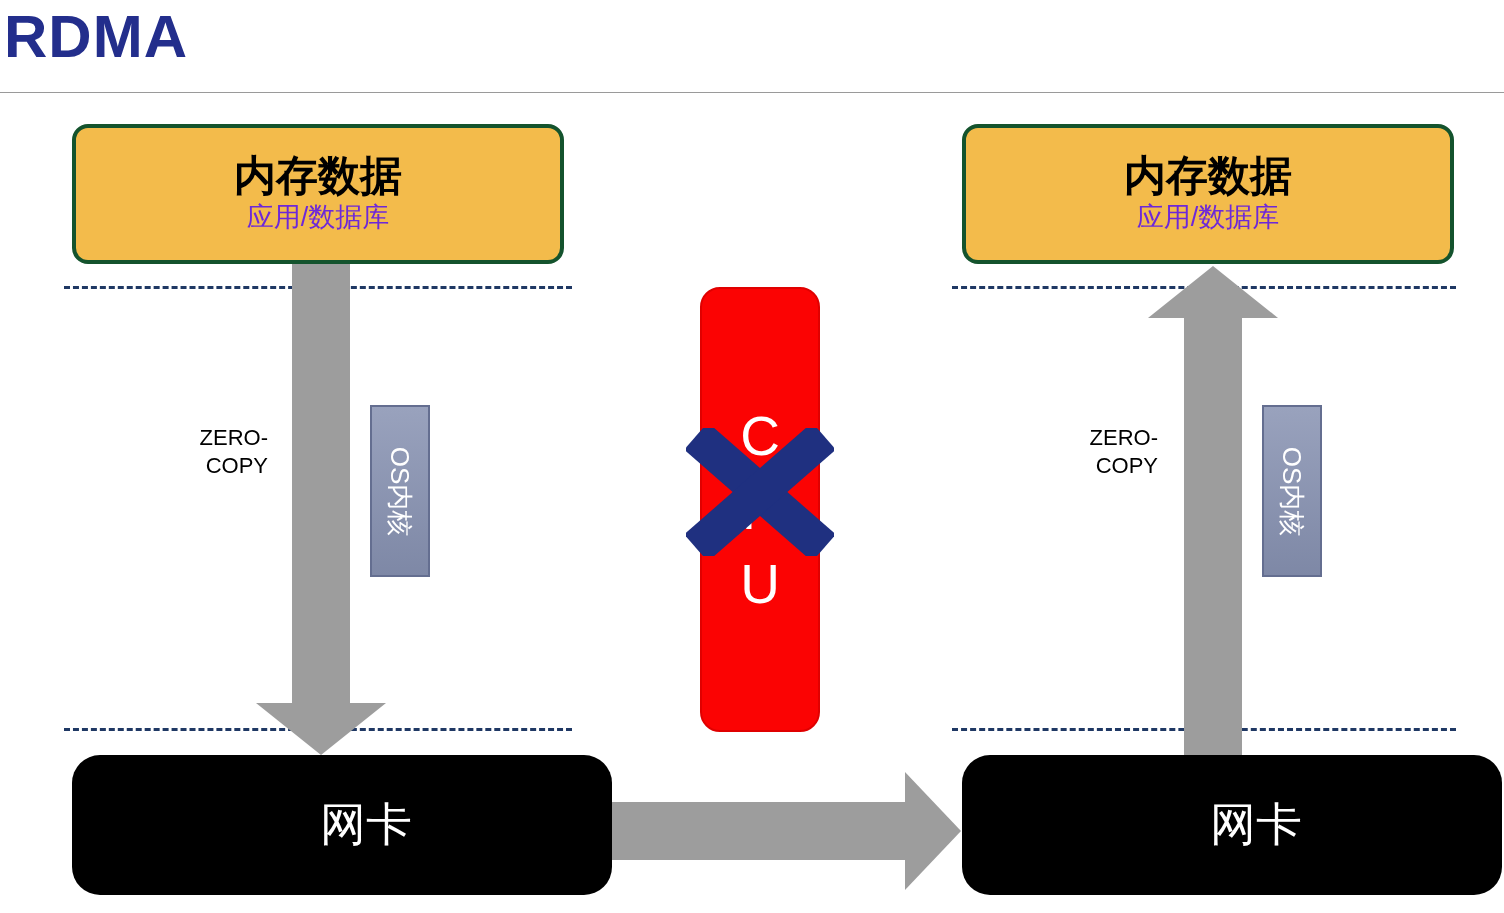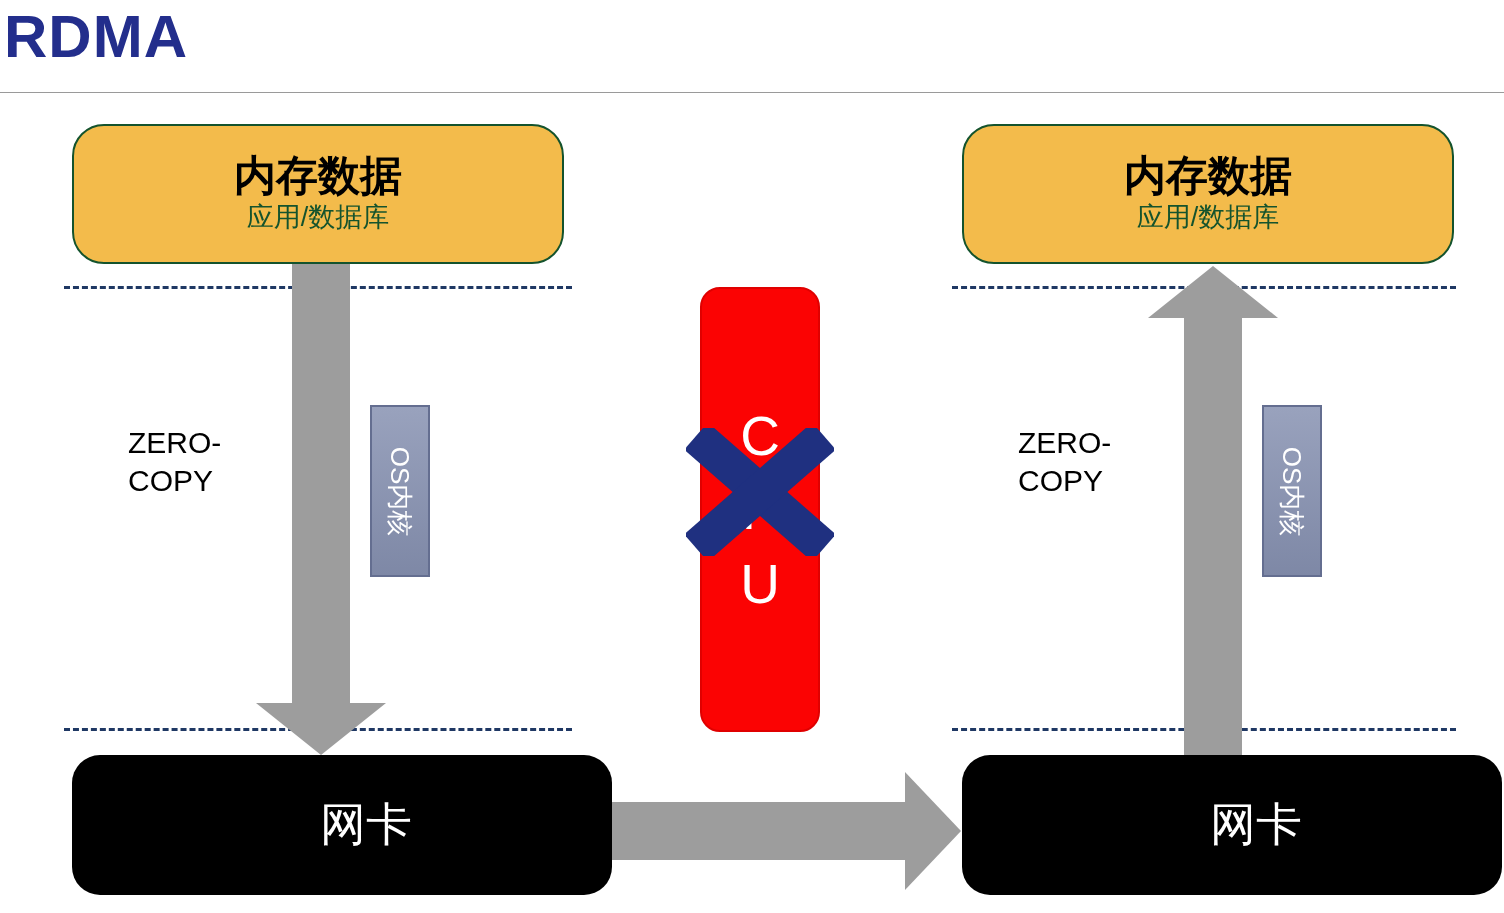--- a/index.html
+++ b/index.html
@@ -28,39 +28,39 @@
   .title-underline {
     left: 0; top: 92px;
     width: 1504px; height: 0;
     border-top: 1px solid #9a9a9a;
   }
 
   
   .memory-box {
     width: 492px; height: 140px;
     background: #F3BB4B;
-    border: 2px solid #14532d;
-    border-radius: 32px;
+    border: 4px solid #14532d;
+    border-radius: 16px;
     display: flex;
     flex-direction: column;
     align-items: center;
     justify-content: center;
     box-sizing: border-box;
   }
   .memory-box.left  { left: 72px;  top: 124px; }
   .memory-box.right { left: 962px; top: 124px; }
   .memory-title {
     font-size: 42px;
     font-weight: 700;
     color: #000000;
     line-height: 1.1;
   }
   .memory-subtitle {
     font-size: 27px;
-    color: #14532d;
+    color: #6d28d9;
     margin-top: 0;
   }
 
   
   .dashed {
     height: 0;
     border-top: 3px dashed #1F3864;
   }
   .dash-tl { left: 64px;  top: 286px; width: 508px; }
   .dash-tr { left: 952px; top: 286px; width: 504px; }
@@ -92,23 +92,23 @@
     left: 905px; top: 772px;
     width: 0; height: 0;
     border-top: 59px solid transparent;
     border-bottom: 59px solid transparent;
     border-left: 56px solid #9D9D9D;
   }
 
   
   .zero-copy {
     width: 140px;
-    font-size: 30px;
+    font-size: 22px;
     color: #000000;
-    text-align: left;
+    text-align: right;
     line-height: 1.25;
     white-space: pre-line;
   }
   .zero-copy.left  { left: 128px;  top: 424px; }
   .zero-copy.right { left: 1018px; top: 424px; }
 
   
   .os-box {
     width: 60px; height: 172px;
     background: linear-gradient(#99A2BD, #7E88A6);

